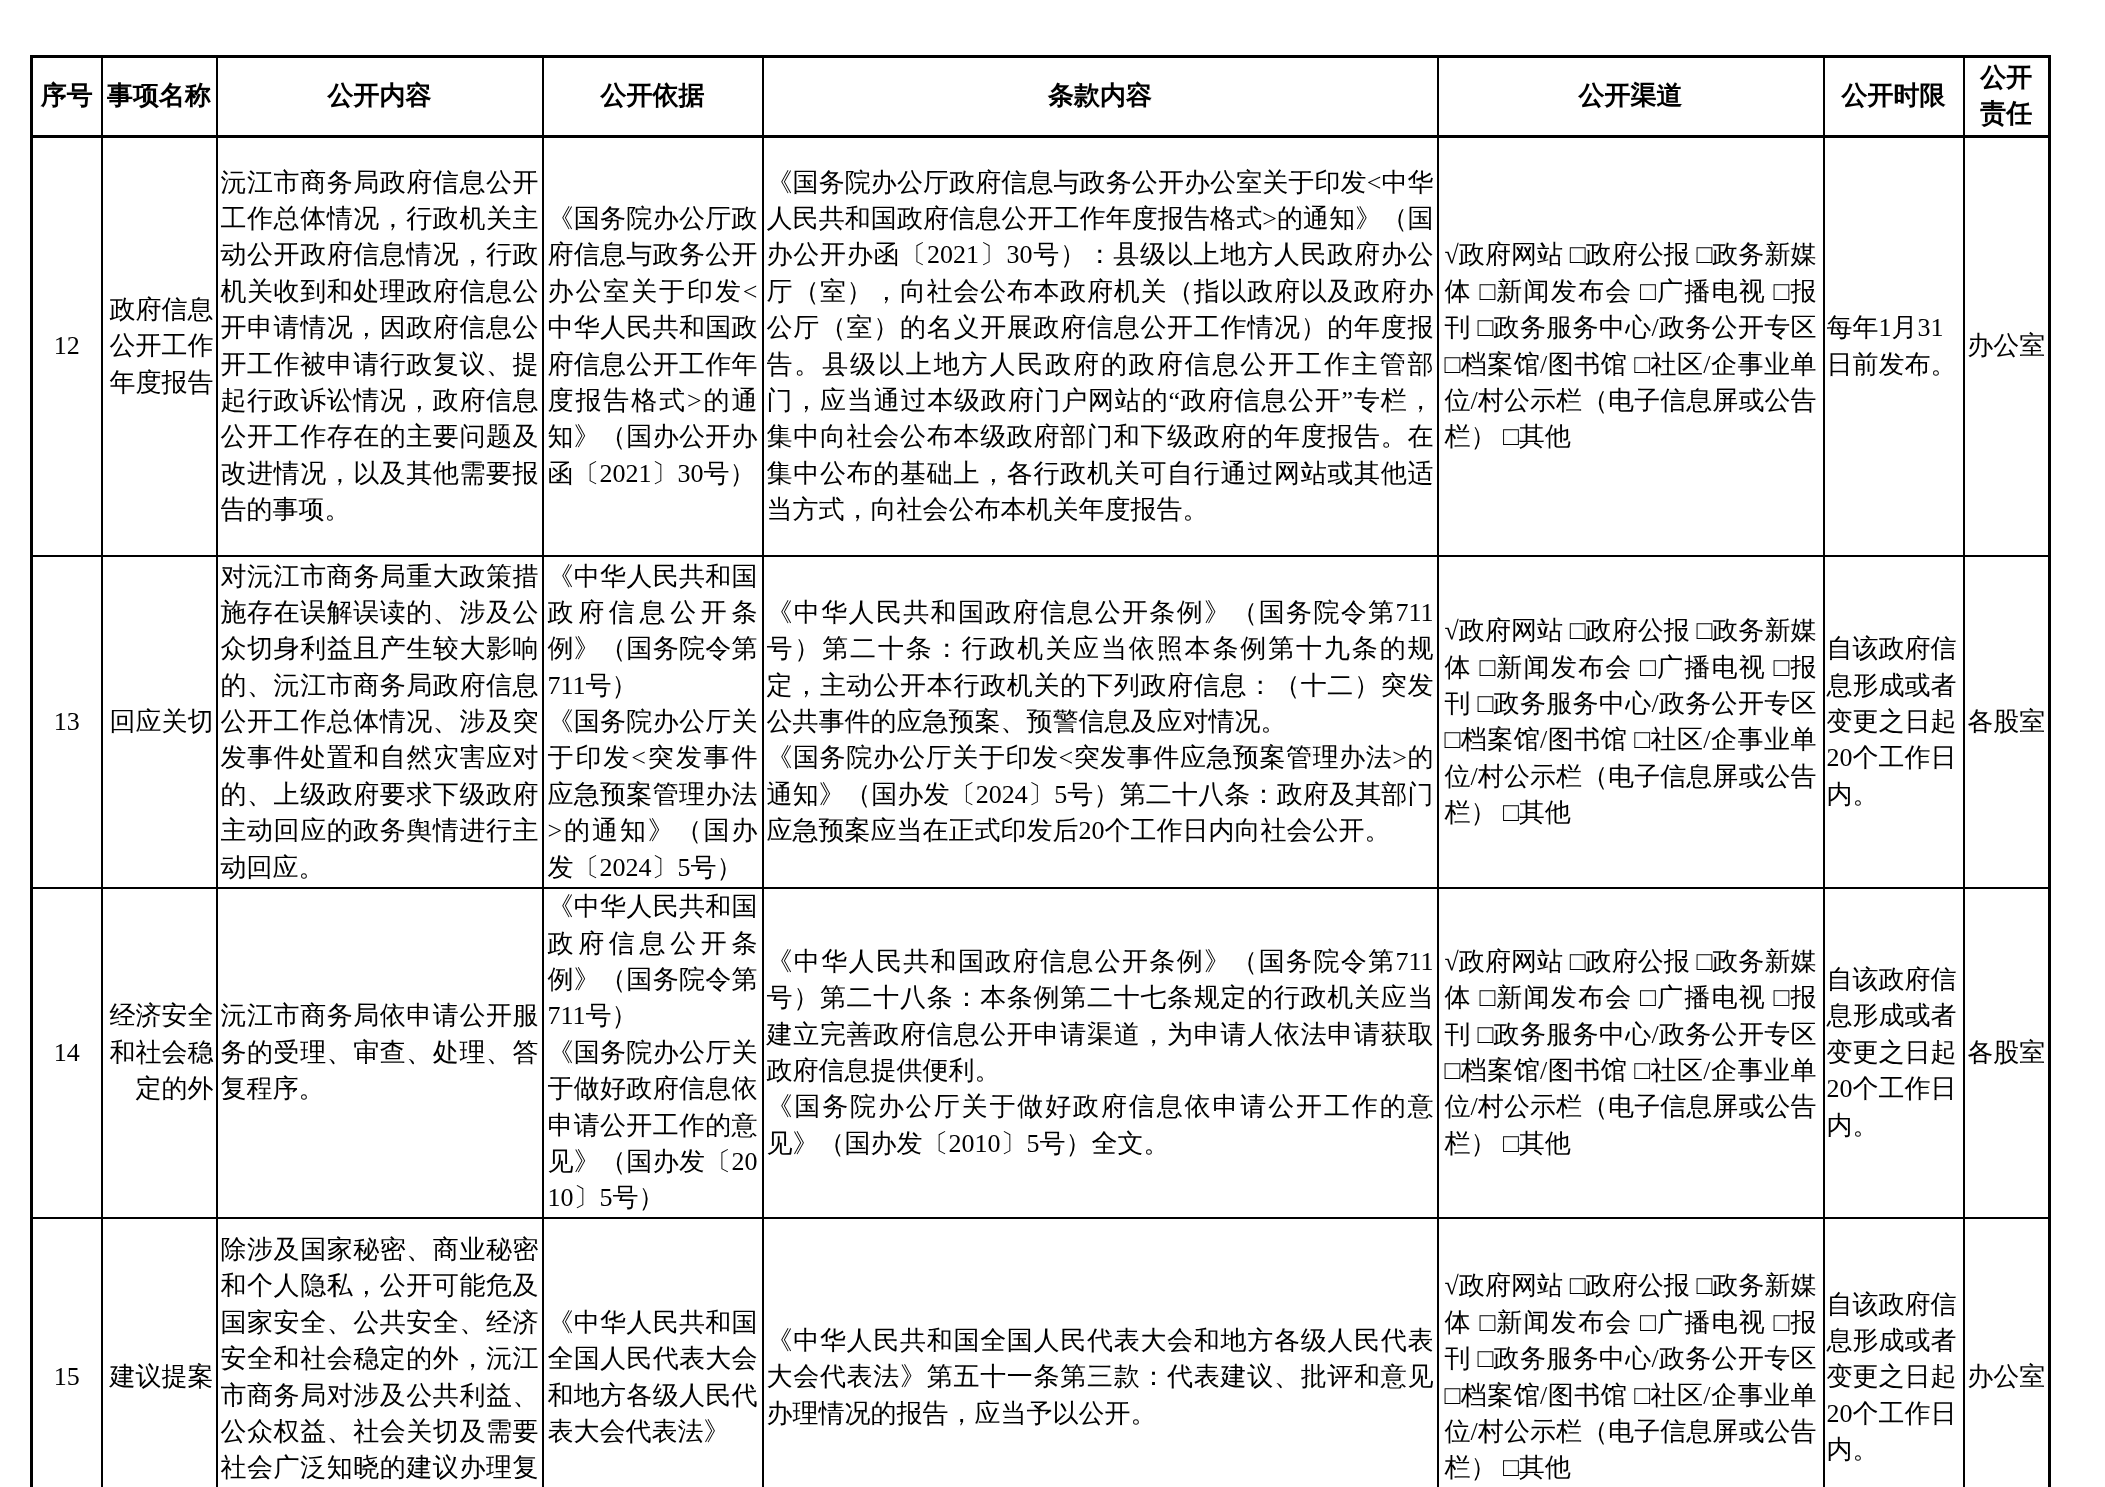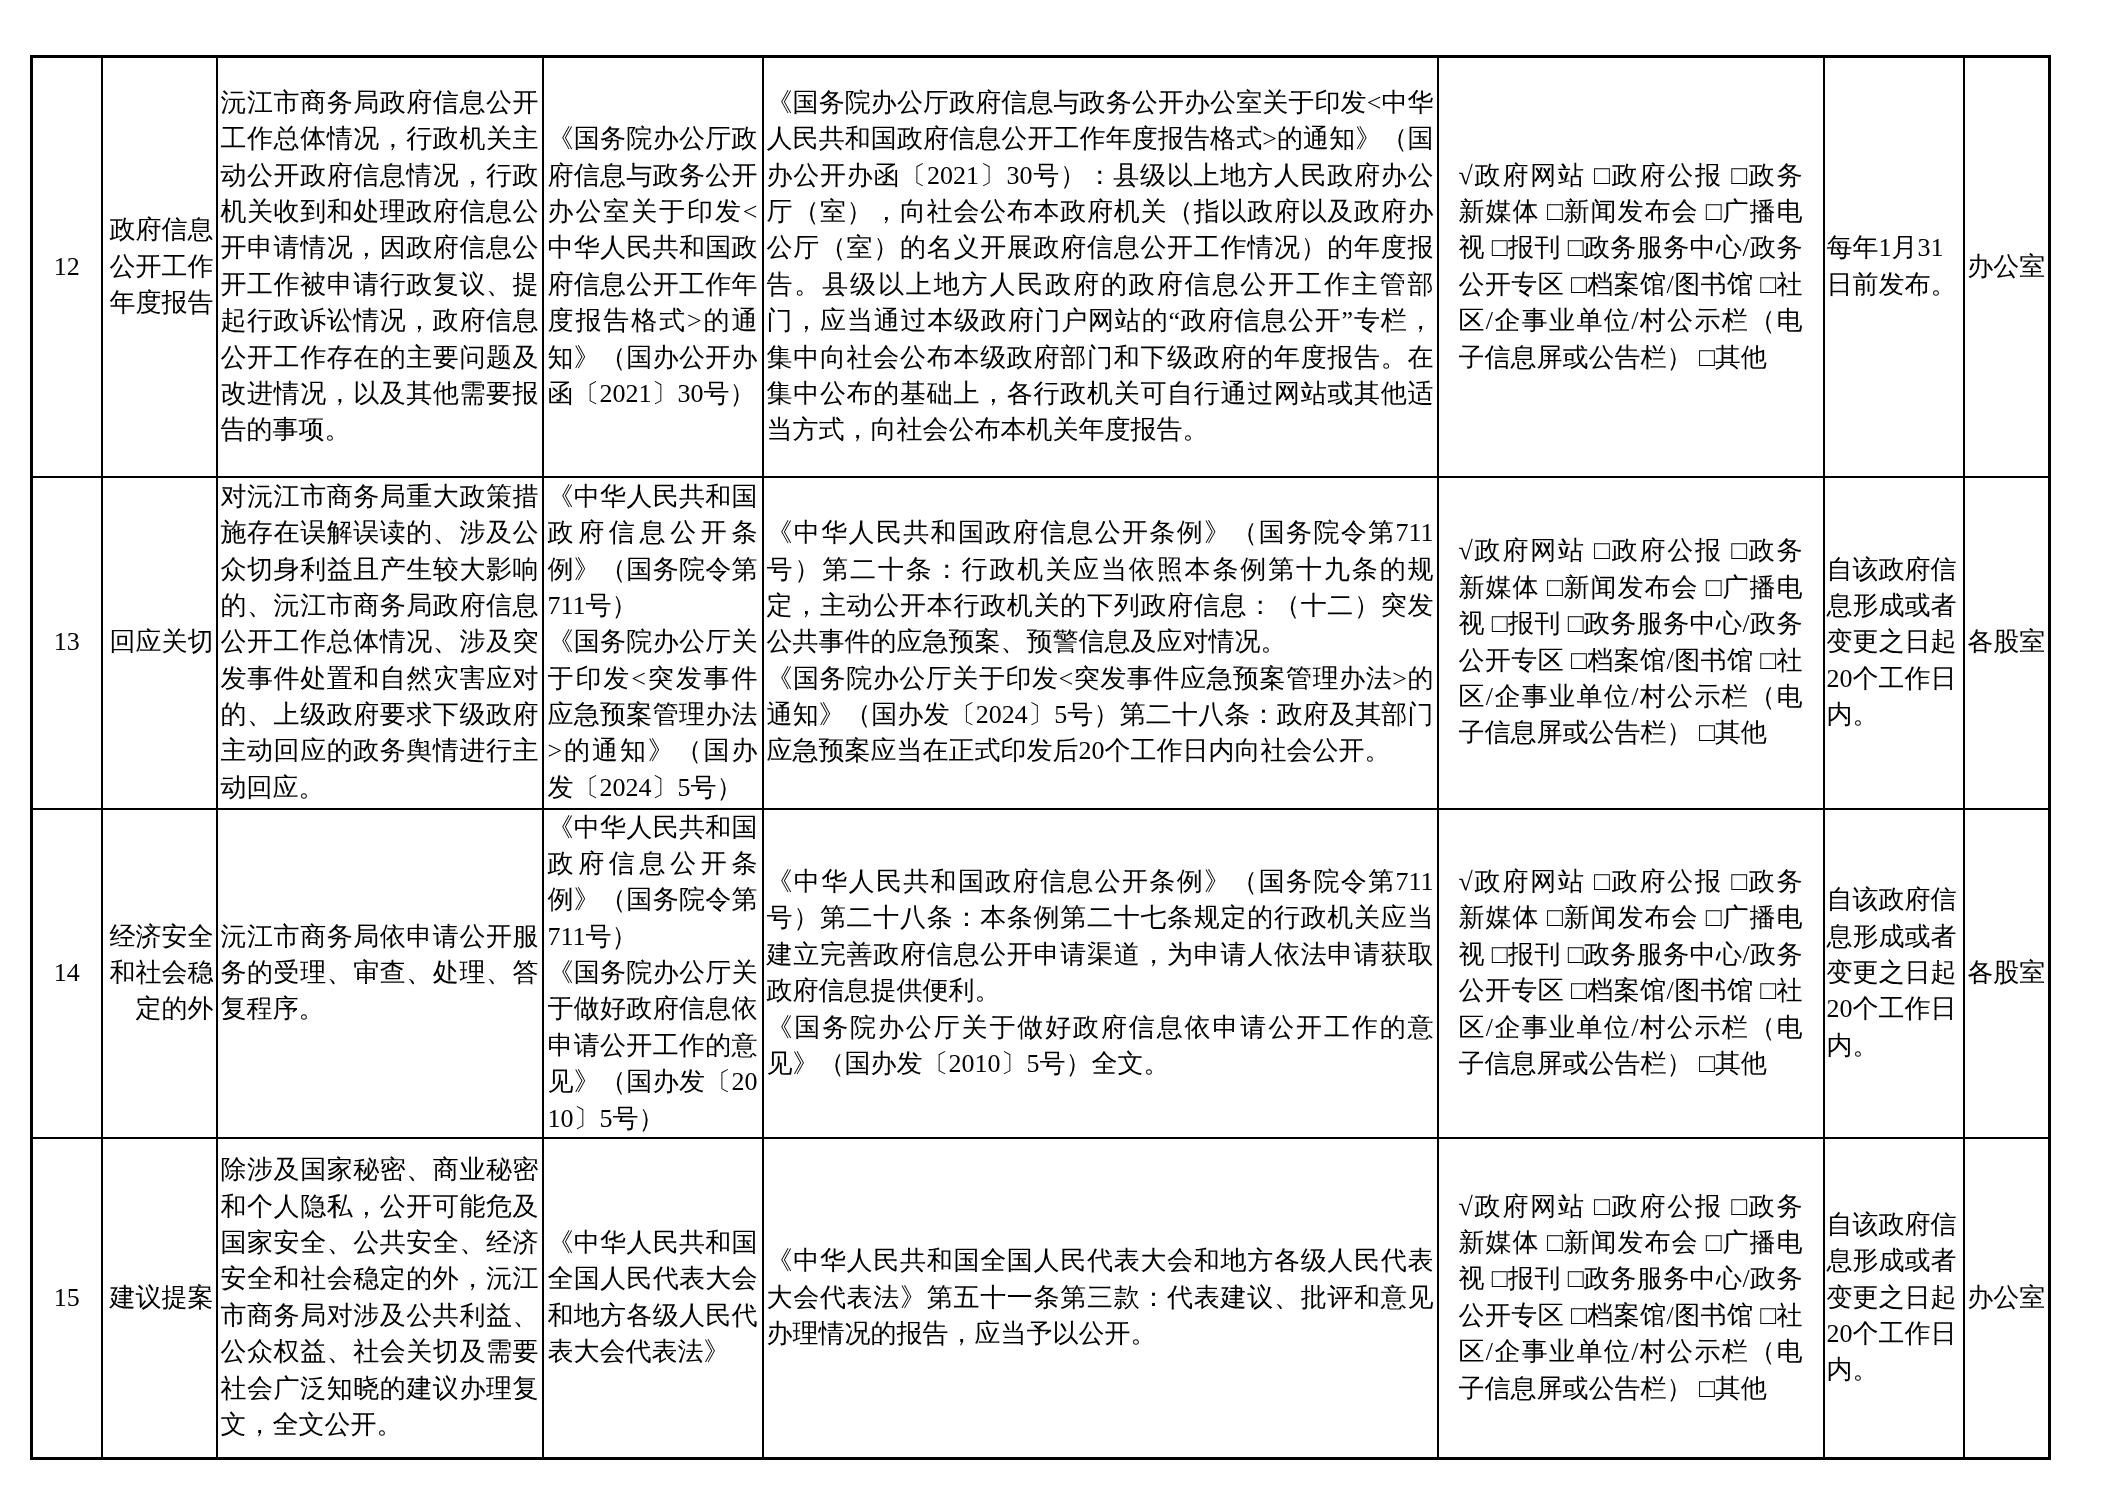--- a/index.html
+++ b/index.html
@@ -30,21 +30,21 @@
     text-align:center;
     border-bottom:3px solid #000;
     padding:2px 0;
   }
   th.h-duty { padding:2px 14px; }
   td.c-no   { text-align:center; }
   td.c-name { text-align:right; padding:0 2px; }
   td.c-content { text-align:justify; padding:0 3px; }
   td.c-basis   { text-align:justify; padding:0 4px; white-space:pre-wrap; }
   td.c-clause  { text-align:justify; padding:0 3px; white-space:pre-wrap; }
-  td.c-channel { text-align:justify; padding:0 20px; white-space:pre-wrap; }
+  td.c-channel { text-align:justify; padding:0 6px; white-space:pre-wrap; }
   td.c-deadline{ text-align:left; padding:0 2px; }
   td.c-duty    { text-align:center; }
   tr.r-header { height:55px; }
   tr.r-12 { height:420px; }
   tr.r-13 { height:332px; }
   tr.r-14 { height:308px; }
   tr.r-15 { height:320px; }
 </style>
 </head>
 <body>
@@ -54,20 +54,30 @@
     <col class="w-no">
       <col class="w-name">
       <col class="w-content">
       <col class="w-basis">
     <col class="w-clause">
       <col class="w-channel">
       <col class="w-deadline">
       <col class="w-duty">
   </colgroup>
   <tbody>
+    <tr class="r-header">
+      <th>序号</th>
+      <th>事项名称</th>
+      <th>公开内容</th>
+      <th>公开依据</th>
+      <th>条款内容</th>
+      <th>公开渠道</th>
+      <th>公开时限</th>
+      <th class="h-duty">公开责任</th>
+    </tr>
 
     <tr class="r-12">
       <td class="c-no">12</td>
       <td class="c-name">政府信息公开工作年度报告</td>
       <td class="c-content">沅江市商务局政府信息公开工作总体情况，行政机关主动公开政府信息情况，行政机关收到和处理政府信息公开申请情况，因政府信息公开工作被申请行政复议、提起行政诉讼情况，政府信息公开工作存在的主要问题及改进情况，以及其他需要报告的事项。</td>
       <td class="c-basis">《国务院办公厅政府信息与政务公开办公室关于印发&lt;中华人民共和国政府信息公开工作年度报告格式&gt;的通知》（国办公开办函〔2021〕30号）</td>
       <td class="c-clause">《国务院办公厅政府信息与政务公开办公室关于印发&lt;中华人民共和国政府信息公开工作年度报告格式&gt;的通知》（国办公开办函〔2021〕30号）：县级以上地方人民政府办公厅（室），向社会公布本政府机关（指以政府以及政府办公厅（室）的名义开展政府信息公开工作情况）的年度报告。县级以上地方人民政府的政府信息公开工作主管部门，应当通过本级政府门户网站的“政府信息公开”专栏，集中向社会公布本级政府部门和下级政府的年度报告。在集中公布的基础上，各行政机关可自行通过网站或其他适当方式，向社会公布本机关年度报告。</td>
       <td class="c-channel">√政府网站 □政府公报 □政务新媒体 □新闻发布会 □广播电视 □报刊 □政务服务中心/政务公开专区 □档案馆/图书馆 □社区/企事业单位/村公示栏（电子信息屏或公告栏） □其他</td>
       <td class="c-deadline">每年1月31日前发布。</td>
       <td class="c-duty">办公室</td>

